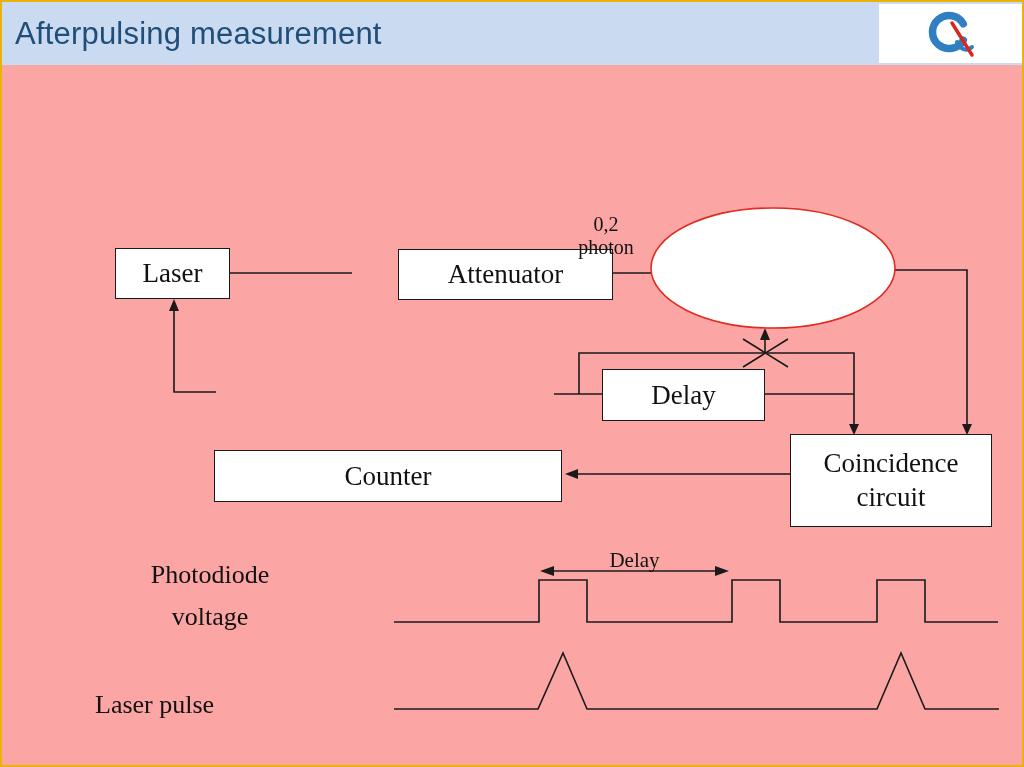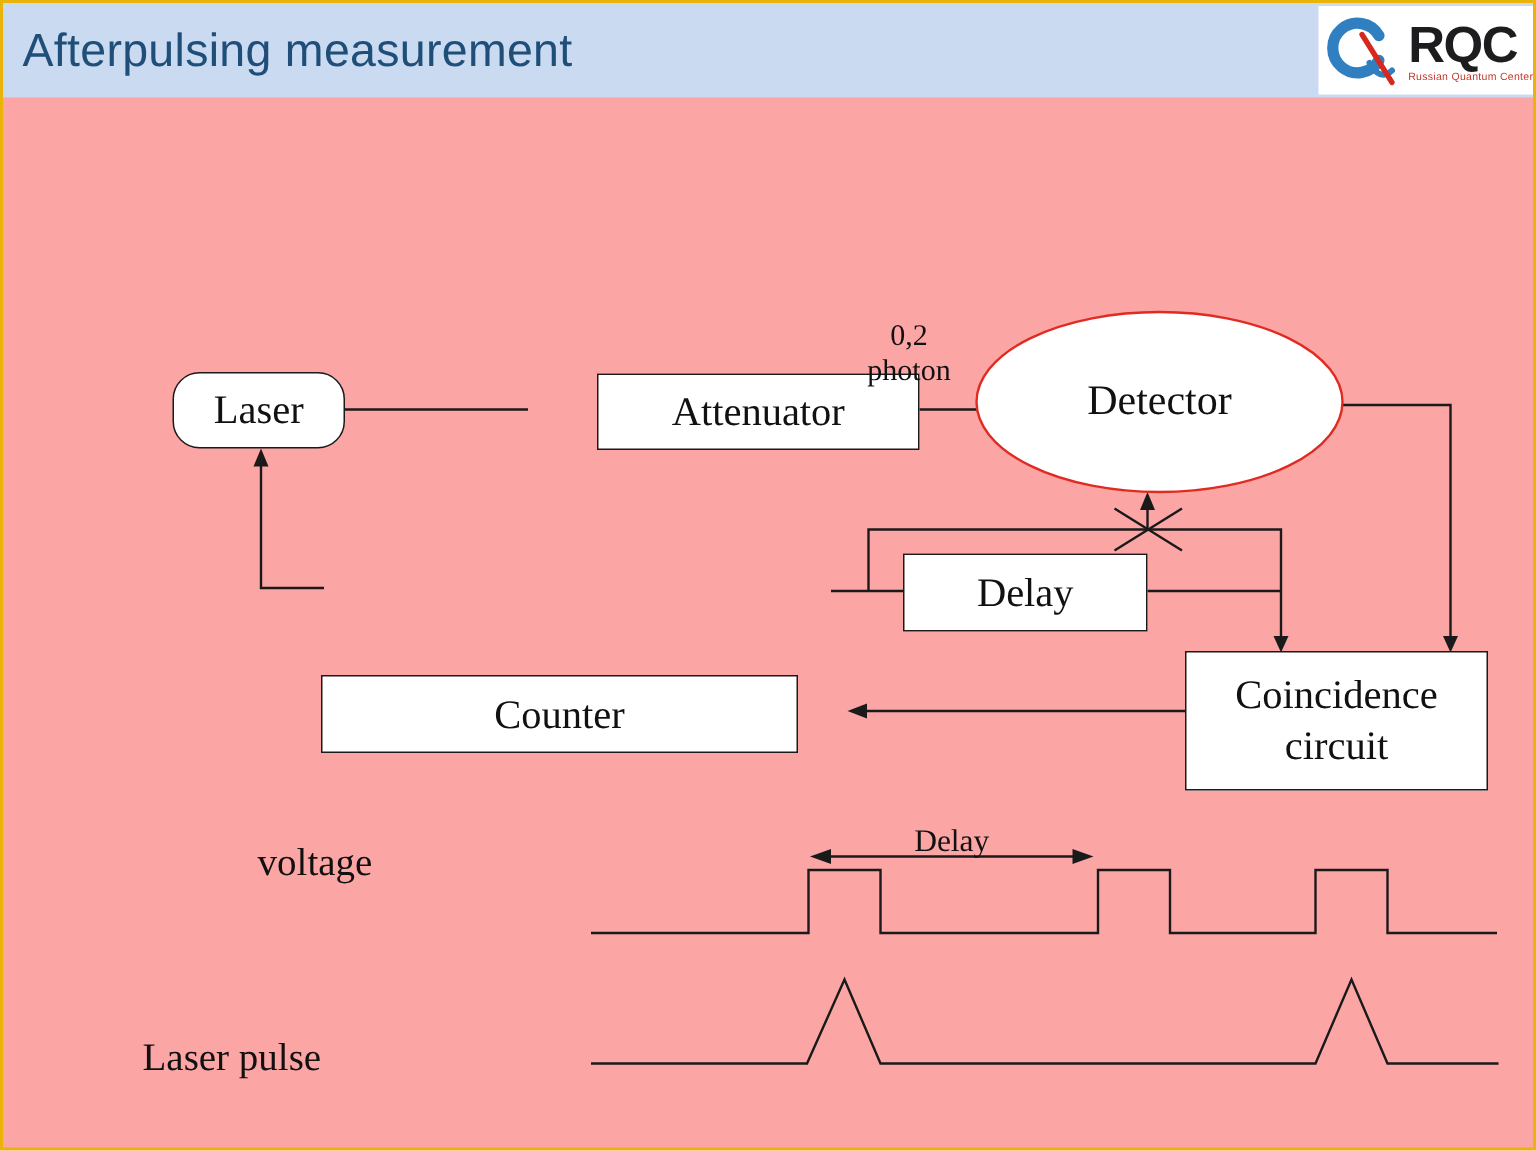--- a/index.html
+++ b/index.html
@@ -32,25 +32,25 @@
     margin-top:1px;letter-spacing:0.2px;white-space:nowrap;
   }
   
   .canvas{position:absolute;left:0;top:0;width:1024px;height:767px;}
   svg.wires{position:absolute;left:0;top:0;}
   .block{
     position:absolute;background:#ffffff;border:1.6px solid #1a1a1a;
     display:flex;align-items:center;justify-content:center;
     font-size:27px;color:#111;box-sizing:border-box;text-align:center;line-height:1.2;
   }
-  .b-laser{left:113px;top:246px;width:115px;height:51px;border-radius:18px;}
+  .b-laser{left:113px;top:246px;width:115px;height:51px;}
   .b-attenuator{left:348px;top:247px;width:215px;height:51px;margin-left:48px;}
   .b-pulsegen{left:213px;top:368px;width:339px;height:51px;}
   .b-delay{left:600px;top:367px;width:163px;height:52px;}
-  .b-counter{left:212px;top:448px;width:318px;height:52px;}
+  .b-counter{left:212px;top:448px;width:348px;height:52px;}
   .b-coincidence{left:788px;top:432px;width:202px;height:93px;font-size:27px;line-height:1.25;padding:12px 18px;}
   .detector-label{
     position:absolute;left:671px;top:250px;width:200px;text-align:center;
     font-size:28px;color:#111;
   }
   .small-label{position:absolute;font-size:20px;color:#111;text-align:center;line-height:1.15;}
   .l-strongpulse{left:208px;top:203px;width:152px;}
   .l-photon{left:568px;top:211px;width:72px;}
   .l-delayspan{left:585px;top:546px;width:95px;font-size:21px;}
   .wave-label{position:absolute;font-size:26px;color:#111;text-align:center;line-height:42px;}
@@ -63,24 +63,20 @@
 <div class="slide">
 
   <div class="header">
     <div class="title">Afterpulsing measurement</div>
     <div class="logo-box">
       <svg width="54" height="56" viewBox="0 0 54 56">
         <path d="M38.3 17.75 A16.5 16.5 0 1 0 38.3 34.25" fill="none" stroke="#2f7fc1" stroke-width="7.5" stroke-linecap="round"></path>
         <path d="M32 36 C36 44, 42 46, 47 41" fill="none" stroke="#2f7fc1" stroke-width="4" stroke-linecap="round"></path>
         <line x1="27" y1="17" x2="47" y2="49" stroke="#d6281e" stroke-width="3.5" stroke-linecap="round"></line>
       </svg>
-      <div class="logo-text-col">
-        <div class="logo-acronym">RQC</div>
-        <div class="logo-subtitle">Russian Quantum Center</div>
-      </div>
     </div>
   </div>
 
   <div class="canvas">
 
     <svg class="wires" width="1024" height="767" viewBox="0 0 1024 767">
       <g stroke="#1a1a1a" stroke-width="1.6" fill="none">
 
         <path d="M228 271 H350"></path>
 
@@ -120,27 +116,27 @@
       <polyline points="392,620 537,620 537,578 585,578 585,620 730,620 730,578 778,578 778,620 875,620 875,578 923,578 923,620 996,620" fill="none" stroke="#1a1a1a" stroke-width="1.6"></polyline>
 
       <polyline points="392,707 536,707 561,651 585,707 875,707 899,651 923,707 997,707" fill="none" stroke="#1a1a1a" stroke-width="1.6"></polyline>
     </svg>
 
     <div class="block b-laser">Laser</div>
     <div class="block b-attenuator">Attenuator</div>
     <div class="block b-delay">Delay</div>
     <div class="block b-counter">Counter</div>
     <div class="block b-coincidence">Coincidence circuit</div>
-    <div class="detector-label">Detector</div>
 
     <div class="small-label l-photon">
       <div>0,2</div>
       <div>photon</div>
     </div>
     <div class="small-label l-delayspan">Delay</div>
 
     <div class="wave-label l-photodiode">
+      <div>Photodiode</div>
       <div>voltage</div>
     </div>
     <div class="wave-label l-laserpulse">Laser pulse</div>
 
   </div>
 </div>
 
 </body></html>

